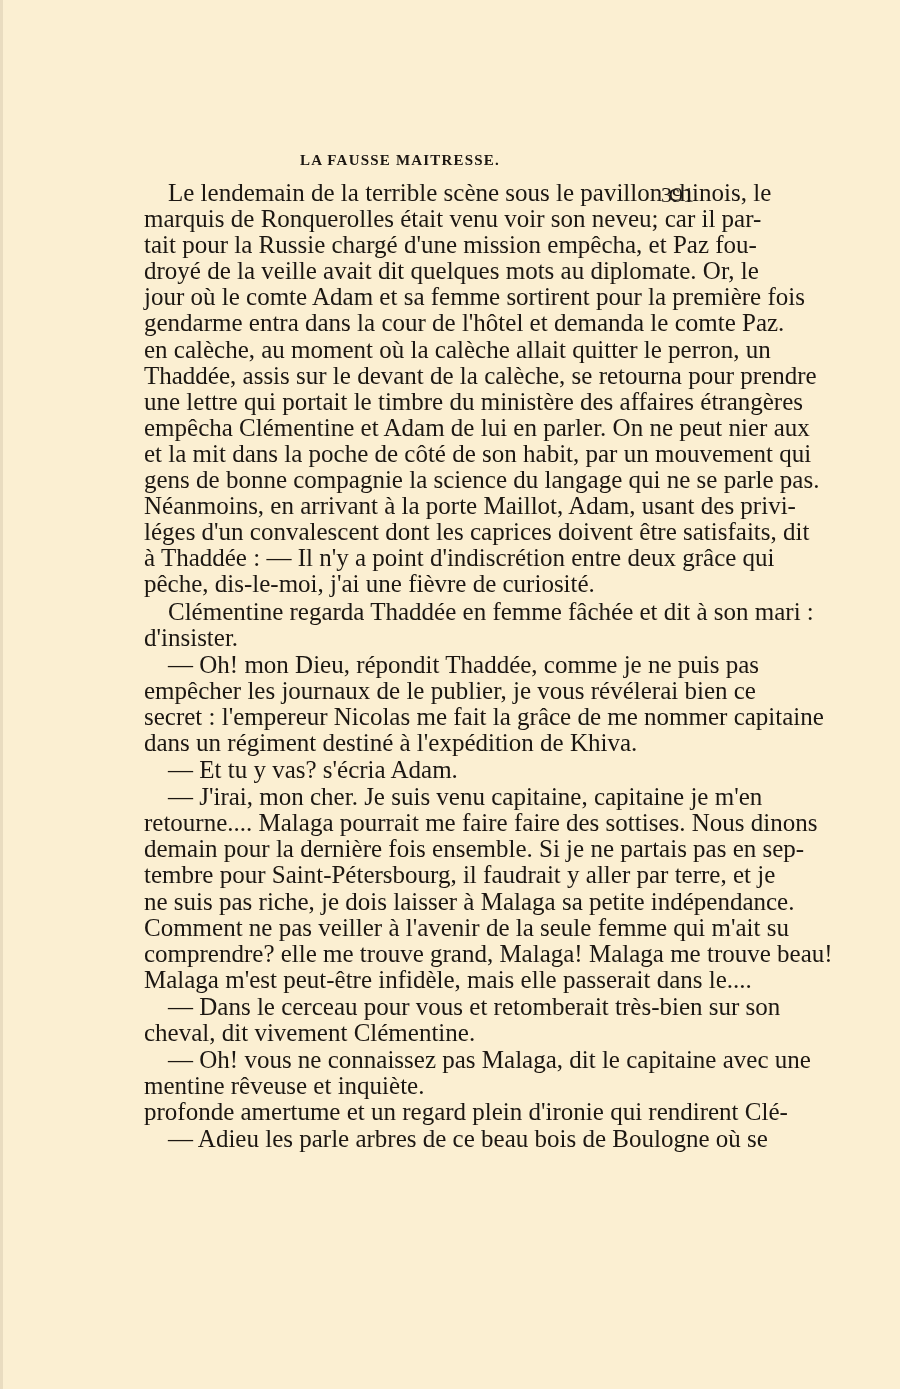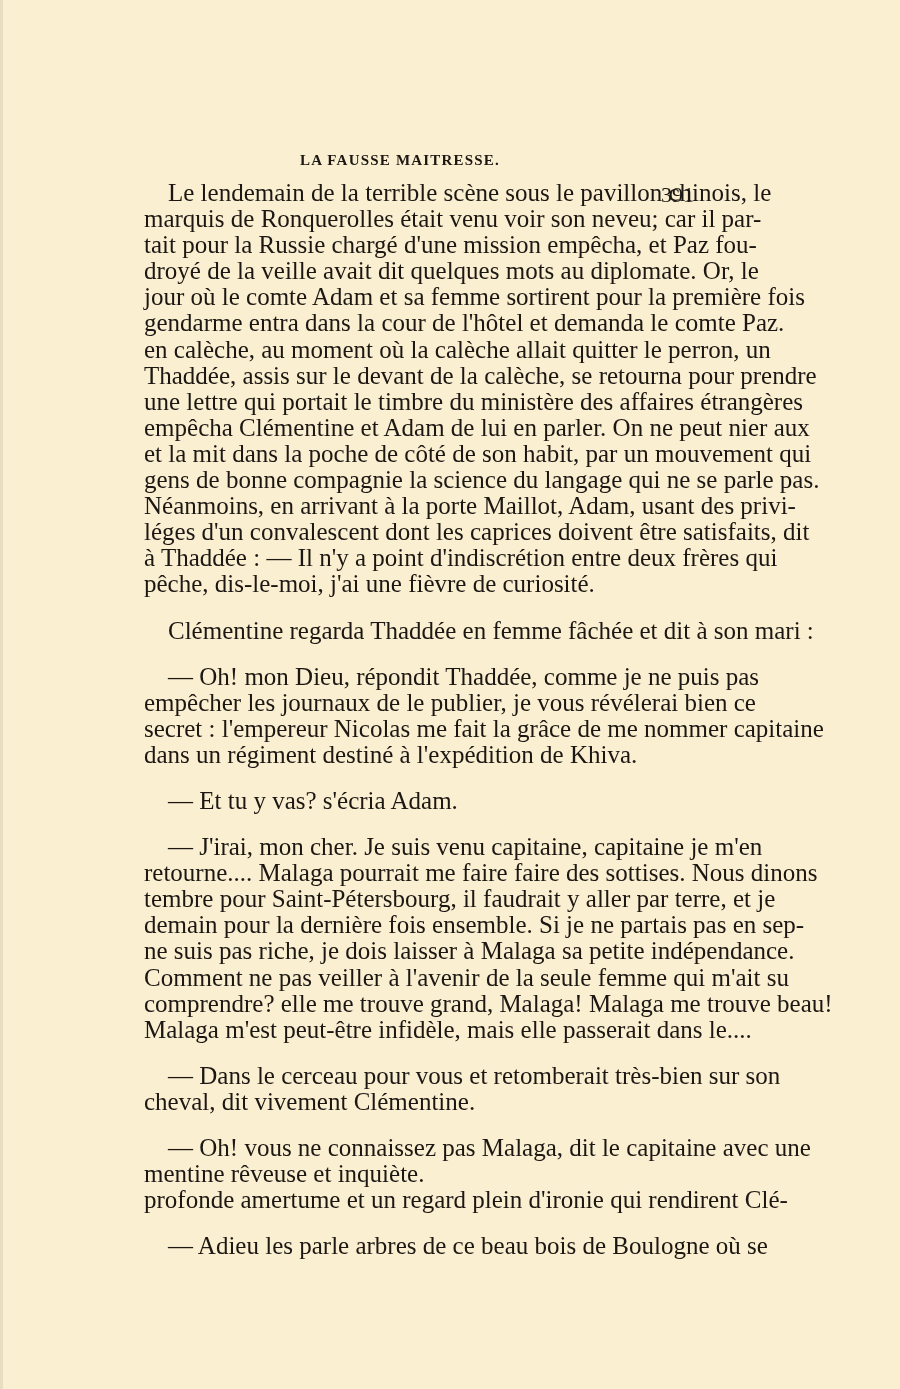--- a/index.html
+++ b/index.html
@@ -31,21 +31,21 @@
     position: absolute; left: 144px; top: 180px; width: 562px;
     font-size: 25px; line-height: 26.1px;
   }
   .line {
     display: block; white-space: nowrap;
     text-align: justify; text-align-last: justify;
     height: 26.1px;
   }
   .line.indent { padding-left: 24px; }
   .line.last { text-align-last: left; }
-  .line.para-gap { margin-top: 20px; }
+  .line.para-gap { margin-top: 1px; }
 </style>
 </head>
 <body>
 
 <div class="page-edge"></div>
 
 <div class="header">
   <span class="running-title">LA FAUSSE MAITRESSE.</span>
   <span class="page-number">391</span>
 </div>
@@ -58,32 +58,33 @@
   <span class="line">jour où le comte Adam et sa femme sortirent pour la première fois</span>
   <span class="line">gendarme entra dans la cour de l'hôtel et demanda le comte Paz.</span>
   <span class="line">en calèche, au moment où la calèche allait quitter le perron, un</span>
   <span class="line">Thaddée, assis sur le devant de la calèche, se retourna pour prendre</span>
   <span class="line">une lettre qui portait le timbre du ministère des affaires étrangères</span>
   <span class="line">empêcha Clémentine et Adam de lui en parler. On ne peut nier aux</span>
   <span class="line">et la mit dans la poche de côté de son habit, par un mouvement qui</span>
   <span class="line">gens de bonne compagnie la science du langage qui ne se parle pas.</span>
   <span class="line">Néanmoins, en arrivant à la porte Maillot, Adam, usant des privi-</span>
   <span class="line">léges d'un convalescent dont les caprices doivent être satisfaits, dit</span>
-  <span class="line">à Thaddée : — Il n'y a point d'indiscrétion entre deux frères qui</span>
+  <span class="line">à Thaddée : — Il n'y a point d'indiscrétion entre deux grâce qui</span>
   <span class="line last">pêche, dis-le-moi, j'ai une fièvre de curiosité.</span>
   <span class="line indent para-gap">Clémentine regarda Thaddée en femme fâchée et dit à son mari :</span>
+  <span class="line last">d'insister.</span>
   <span class="line indent para-gap">— Oh! mon Dieu, répondit Thaddée, comme je ne puis pas</span>
   <span class="line">empêcher les journaux de le publier, je vous révélerai bien ce</span>
   <span class="line">secret : l'empereur Nicolas me fait la grâce de me nommer capitaine</span>
   <span class="line last">dans un régiment destiné à l'expédition de Khiva.</span>
   <span class="line indent last para-gap">— Et tu y vas? s'écria Adam.</span>
   <span class="line indent para-gap">— J'irai, mon cher. Je suis venu capitaine, capitaine je m'en</span>
   <span class="line">retourne.... Malaga pourrait me faire faire des sottises. Nous dinons</span>
+  <span class="line">demain pour la dernière fois ensemble. Si je ne partais pas en sep-</span>
   <span class="line">tembre pour Saint-Pétersbourg, il faudrait y aller par terre, et je</span>
-  <span class="line">demain pour la dernière fois ensemble. Si je ne partais pas en sep-</span>
   <span class="line">ne suis pas riche, je dois laisser à Malaga sa petite indépendance.</span>
   <span class="line">Comment ne pas veiller à l'avenir de la seule femme qui m'ait su</span>
   <span class="line">comprendre? elle me trouve grand, Malaga! Malaga me trouve beau!</span>
   <span class="line last">Malaga m'est peut-être infidèle, mais elle passerait dans le....</span>
   <span class="line indent para-gap">— Dans le cerceau pour vous et retomberait très-bien sur son</span>
   <span class="line last">cheval, dit vivement Clémentine.</span>
   <span class="line indent para-gap">— Oh! vous ne connaissez pas Malaga, dit le capitaine avec une</span>
   <span class="line last">mentine rêveuse et inquiète.</span>
   <span class="line">profonde amertume et un regard plein d'ironie qui rendirent Clé-</span>
   <span class="line indent para-gap">— Adieu les parle arbres de ce beau bois de Boulogne où se</span>

